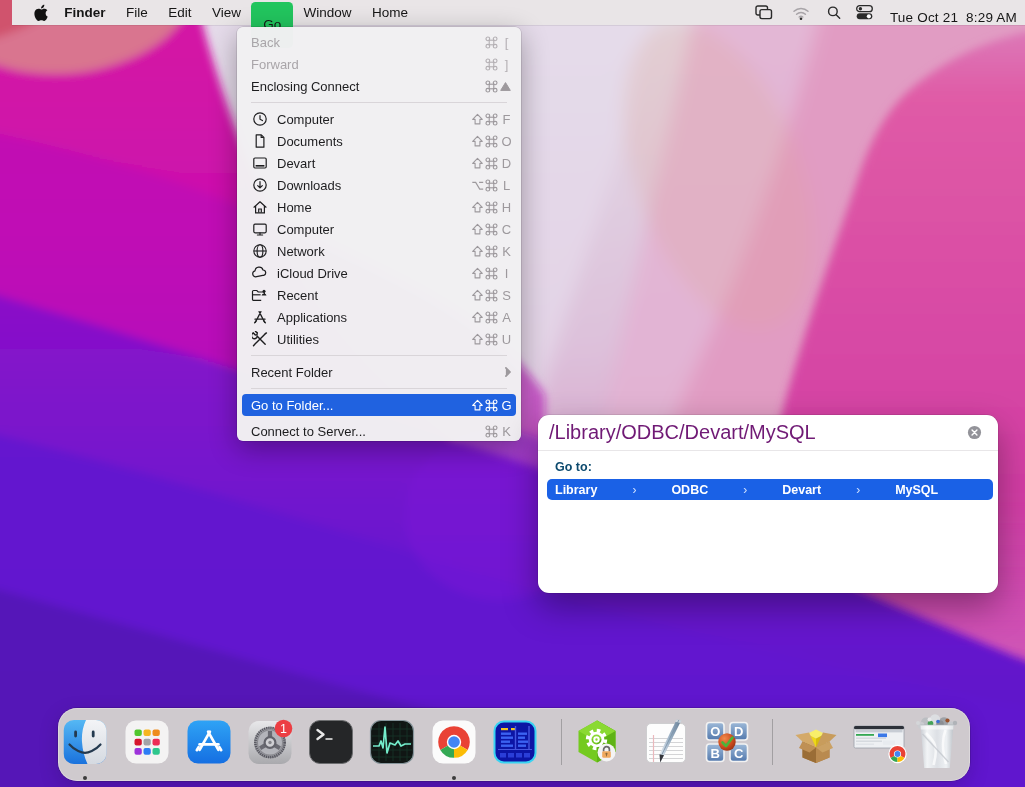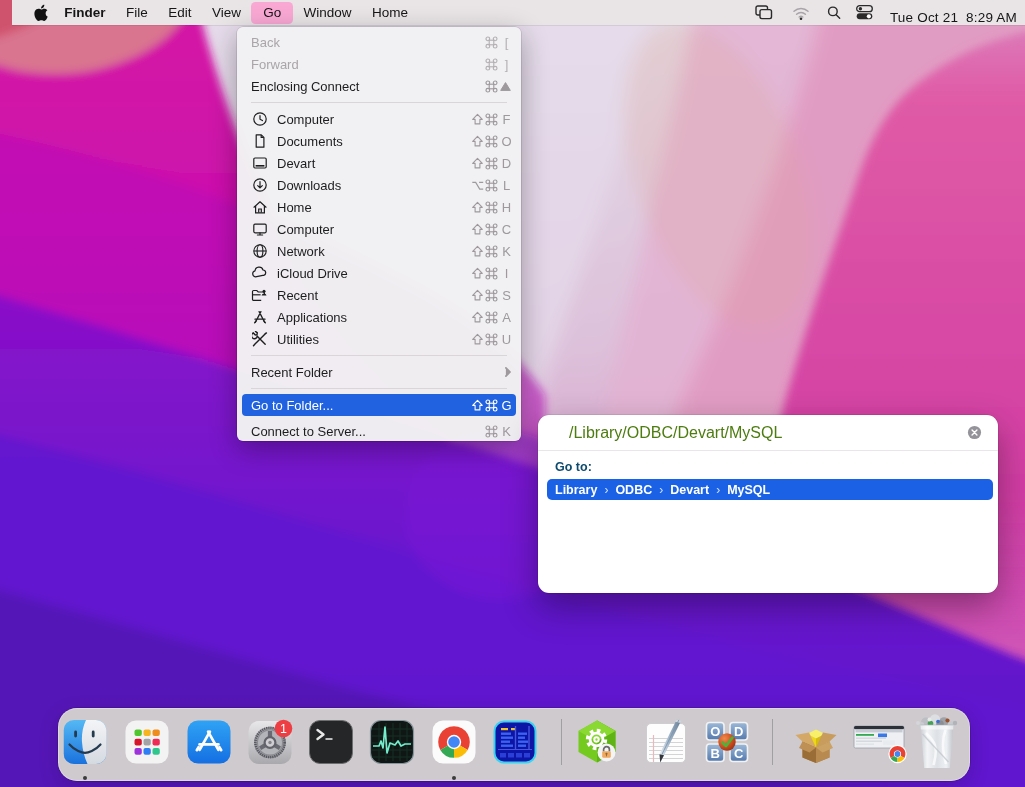--- a/index.html
+++ b/index.html
@@ -5,21 +5,21 @@
   html,body{margin:0;padding:0;}
   body{width:1025px;height:787px;overflow:hidden;position:relative;
        font-family:"Liberation Sans",sans-serif;-webkit-font-smoothing:antialiased;}
   #wall{position:absolute;left:0;top:0;}
   
   #menubar{position:absolute;left:12px;top:0;width:1025px;height:25px;
     box-shadow:0 .5px 0 rgba(0,0,0,.14);background:#e9e5e7;display:flex;color:#161616;font-size:13.5px;}
   #menubar .mi{padding:0 10.25px;height:25px;display:flex;align-items:center;}
   #menubar .apple{padding:0 6px 0 21px;}
   #menubar .bold{font-weight:bold;}
-  #menubar .hl{background:#f9a8d4;border-radius:4.5px;height:22px;margin:1.5px 0;padding:0 12px !important;}
+  #menubar .hl{background:#22c55e;border-radius:4.5px;height:22px;margin:1.5px 0;padding:12px 12px !important;}
   #mright{position:absolute;right:0;top:0;height:25px;display:flex;align-items:center;}
   #mright .ic{display:flex;align-items:center;margin-right:19px;}
   #mright .ic.s17{margin-right:17px;}
   #mdate{font-size:13.5px;margin:10px 20px 0 17px;letter-spacing:.2px;}
   
   #gomenu{position:absolute;left:237px;top:26.5px;width:284px;height:414.5px;
     background:rgba(241,240,242,.985);border-radius:6px;
     box-shadow:0 0 0 .5px rgba(0,0,0,.18),0 8px 28px rgba(0,0,0,.33);
     padding-top:4.5px;box-sizing:border-box;font-size:13px;color:#1d1d1f;}
   .mrow{height:22px;display:flex;align-items:center;padding:0 9px 0 14px;position:relative;}
@@ -35,25 +35,25 @@
   .dis .keys svg{stroke:#b4b0b4;fill:#b4b0b4;}
   .mrow.blue .keys svg{stroke:#fff;fill:#fff;}
   .msep{height:1px;background:#d9d5d9;margin:5px 14px 5px 14px;}
   .mrow.blue{background:#2062e0;border-radius:4px;margin:4px 5px;padding:0 4px 0 9px;color:#fff;}
   .mrow.blue .keys{color:#fff;}
   
   #dialog{position:absolute;left:538px;top:415px;width:460px;height:178px;
     background:#fff;border-radius:11px;
     box-shadow:0 0 0 .5px rgba(0,0,0,.15),0 14px 34px rgba(0,0,0,.35);}
   #dinput{position:absolute;left:0;top:0;right:0;height:35px;display:flex;align-items:center;}
-  #dinput .txt{font-size:16px;color:#4d7c0f;margin-left:31px;flex:1;}
+  #dinput .txt{font-size:20px;color:#701a75;margin-left:11px;flex:1;}
   #dsep{position:absolute;left:0;top:35px;right:0;height:1px;background:#e8e6e8;}
   #dgoto{position:absolute;left:17px;top:44.5px;font-size:12.5px;color:#0c4a6e;font-weight:bold;}
   #drow{position:absolute;left:9px;top:64px;width:446px;height:21px;background:#1a61e6;border-radius:5px;
-    display:flex;align-items:center;color:#fff;font-size:12.5px;font-weight:bold;}
+    display:flex;align-items:center;color:#fff;font-size:12.5px;font-weight:bold;gap:28px;}
   #drow .ch{color:#cfe0ff;font-weight:normal;margin:0 7px;font-size:12px;}
   
   #dock{position:absolute;left:58px;top:708px;width:912px;height:73px;
     background:rgba(210,207,206,.975);border-radius:19px;
     box-shadow:inset 0 0 0 1px rgba(255,255,255,.28), 0 0 0 .5px rgba(0,0,0,.25), 0 6px 18px rgba(40,10,80,.25);}
   .dicon{position:absolute;top:719px;width:46px;height:46px;}
   .dsep{position:absolute;top:719px;width:1px;height:46px;background:rgba(60,60,60,.3);}
   .ddot{position:absolute;top:776px;width:4px;height:4px;border-radius:2px;background:#3c3c3c;}
 </style>
 </head>

